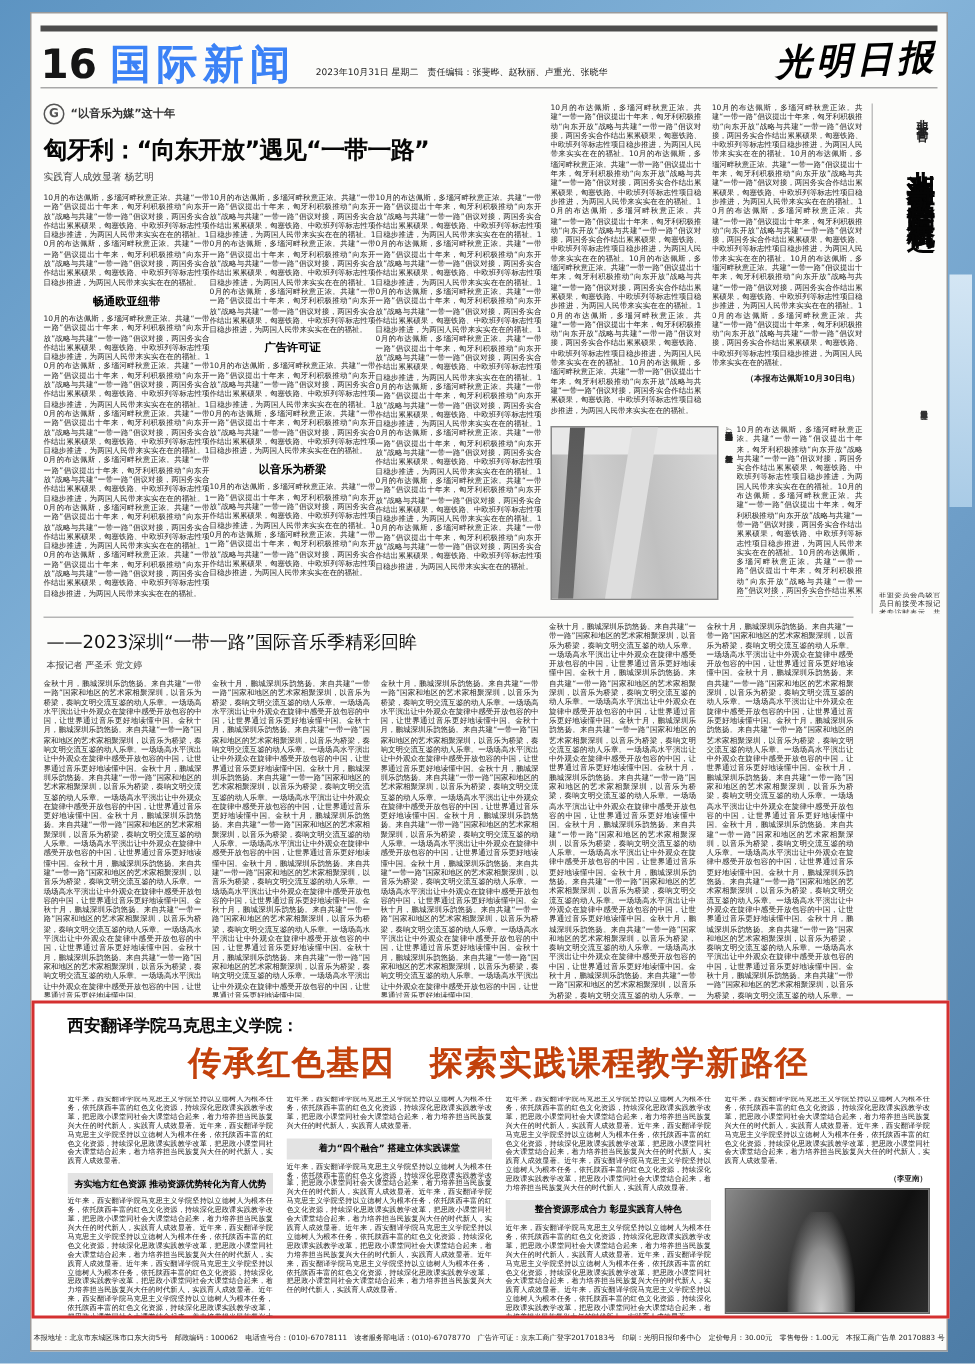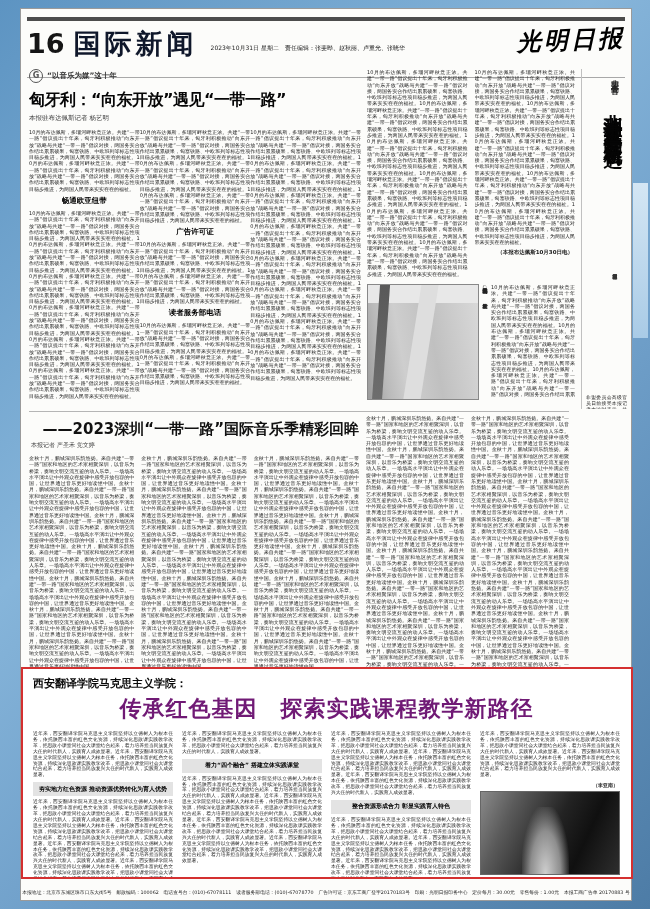--- a/index.html
+++ b/index.html
@@ -8,23 +8,23 @@
     background:linear-gradient(135deg,#5d94c2 0%,#86b5da 38%,#6f9fc9 62%,#4d7ca6 100%);
     font-family:"DejaVu Sans",sans-serif;color:#1a1a1a;
   }
   .frame-highlight{position:absolute;right:2px;top:183px;width:15px;height:155px;
     background:linear-gradient(#d4e6f4,#a9cbe6);}
   .page{position:absolute;left:20px;top:8px;width:612px;height:893px;
     background:#fcfcfa;border:1px solid #9a9a9a;box-sizing:border-box;}
   
   .masthead{position:absolute;left:6px;top:8px;width:598px;}
   .mast-rule{height:4px;background:#4c4c4c;}
-  .mast-row{display:flex;align-items:flex-end;margin-top:3px;padding-bottom:20px;border-bottom:1px solid #a8a8a8;}
+  .mast-row{display:flex;align-items:flex-end;margin-top:3px;padding-bottom:1px;border-bottom:1px solid #a8a8a8;}
   .pageno{font-size:27px;font-weight:bold;line-height:1;color:#151515;}
-  .section-title{font-size:27px;font-weight:bold;line-height:1;color:#0f172a;letter-spacing:4px;margin-left:9px;}
+  .section-title{font-size:27px;font-weight:bold;line-height:1;color:#3b82f6;letter-spacing:4px;margin-left:9px;}
   .dateline{font-size:6px;color:#222;margin-left:13px;margin-bottom:4px;}
   .logo{margin-left:auto;font-family:"DejaVu Serif",serif;font-style:italic;font-weight:bold;
     font-size:24px;letter-spacing:3px;color:#000;transform:rotate(-2deg);margin-bottom:1px;}
   
   .bodytext{font-size:5px;line-height:6.3px;color:#1c1c1c;text-align:justify;
     word-break:break-all;margin:0 0 4px 0;}
   .inhead{font-size:7.5px;font-weight:bold;text-align:center;margin:4px 0;color:#000;}
   .col{flex:1;overflow:hidden;}
   
   .lead{position:absolute;left:8px;top:60px;width:598px;height:340px;display:flex;gap:6px;}
@@ -56,29 +56,29 @@
   .strip-kicker{font-size:8px;font-weight:bold;color:#222;padding-top:4px;letter-spacing:2px;}
   .strip-head{font-size:19px;font-weight:900;color:#050505;letter-spacing:3px;padding-top:2px;}
   .strip-byline{font-size:4.8px;color:#333;padding-top:128px;}
   .strip-body{flex:1;overflow:hidden;margin-top:8px;}
   .strip-body .bodytext{font-size:4.8px;line-height:5.9px;}
   
   .music{position:absolute;left:8px;top:402px;width:540px;height:278px;display:flex;gap:7px;
     border-top:1px solid #b5b5b5;padding-top:3px;box-sizing:border-box;}
   .music-left{width:330px;flex:none;}
   .music-headline{font-size:21px;font-weight:900;color:#070707;white-space:nowrap;overflow:hidden;}
-  .music-subtitle{font-size:15px;font-weight:bold;color:#111;margin:5px 0 2px 2px;text-align:right;}
+  .music-subtitle{font-size:12px;font-weight:normal;color:#111;margin:5px 0 2px 2px;}
   .music-byline{font-size:6px;color:#444;margin:0 0 5px 2px;}
   .music-cols{display:flex;gap:7px;height:212px;overflow:hidden;}
   .music-right{flex:1;display:flex;gap:7px;overflow:hidden;}
   
   .promo{position:absolute;left:0px;top:658px;width:612px;height:212px;box-sizing:border-box;
-    border:2.5px solid #d43030;background:#fff;padding:7px 11px 6px 10px;}
+    border:2.5px solid #d43030;background:#fff;padding:7px 11px 6px 22px;}
   .promo-kicker{font-size:11px;font-weight:bold;color:#0a0a0a;}
-  .promo-headline{font-size:22px;font-weight:900;color:#701a75;text-align:center;
+  .promo-headline{font-size:22px;font-weight:900;color:#c2410c;text-align:center;
     letter-spacing:1px;margin:3px 0 7px 0;}
   .promo-cols{display:flex;gap:9px;height:146px;overflow:hidden;}
   .promo-cols .bodytext{font-size:4.8px;line-height:5.9px;}
   .promo-sub{background:#e3e3e3;font-size:6px;font-weight:bold;text-align:center;
     padding:2.5px 0;margin:3px 0;color:#000;}
   .promo-sign{font-size:5px;font-weight:bold;text-align:right;margin:1px 2px 2px 0;}
   .campus-photo{height:82px;margin-top:3px;position:relative;overflow:hidden;border:1px solid #666;
     background:linear-gradient(115deg,#8a8a8a 0%,#5a5a5a 22%,#232323 52%,#101010 72%,#2e2e2e 100%);}
   .campus-photo .glass{position:absolute;left:30%;top:18%;width:34%;height:82%;
     background:radial-gradient(ellipse at 50% 100%,#cfcfcf 0%,#8e8e8e 45%,rgba(0,0,0,0) 75%);}
@@ -103,32 +103,32 @@
     </div>
   </div>
 
   <div class="lead">
     <div class="lead-left">
       <div class="kicker">
         <span class="g-icon">G</span>
         <span>“以音乐为媒”这十年</span>
       </div>
       <div class="lead-headline">匈牙利：“向东开放”遇见“一带一路”</div>
-      <div class="lead-byline">本报驻布达佩斯记者 杨艺明</div>
+      <div class="lead-byline">实践育人成效显著 杨艺明</div>
       <div class="cols3">
         <div class="col">
           <p class="bodytext">10月的布达佩斯，多瑙河畔秋意正浓。共建“一带一路”倡议提出十年来，匈牙利积极推动“向东开放”战略与共建“一带一路”倡议对接，两国务实合作结出累累硕果，匈塞铁路、中欧班列等标志性项目稳步推进，为两国人民带来实实在在的福祉。10月的布达佩斯，多瑙河畔秋意正浓。共建“一带一路”倡议提出十年来，匈牙利积极推动“向东开放”战略与共建“一带一路”倡议对接，两国务实合作结出累累硕果，匈塞铁路、中欧班列等标志性项目稳步推进，为两国人民带来实实在在的福祉。</p>
           <div class="inhead">畅通欧亚纽带</div>
           <p class="bodytext">10月的布达佩斯，多瑙河畔秋意正浓。共建“一带一路”倡议提出十年来，匈牙利积极推动“向东开放”战略与共建“一带一路”倡议对接，两国务实合作结出累累硕果，匈塞铁路、中欧班列等标志性项目稳步推进，为两国人民带来实实在在的福祉。10月的布达佩斯，多瑙河畔秋意正浓。共建“一带一路”倡议提出十年来，匈牙利积极推动“向东开放”战略与共建“一带一路”倡议对接，两国务实合作结出累累硕果，匈塞铁路、中欧班列等标志性项目稳步推进，为两国人民带来实实在在的福祉。10月的布达佩斯，多瑙河畔秋意正浓。共建“一带一路”倡议提出十年来，匈牙利积极推动“向东开放”战略与共建“一带一路”倡议对接，两国务实合作结出累累硕果，匈塞铁路、中欧班列等标志性项目稳步推进，为两国人民带来实实在在的福祉。10月的布达佩斯，多瑙河畔秋意正浓。共建“一带一路”倡议提出十年来，匈牙利积极推动“向东开放”战略与共建“一带一路”倡议对接，两国务实合作结出累累硕果，匈塞铁路、中欧班列等标志性项目稳步推进，为两国人民带来实实在在的福祉。10月的布达佩斯，多瑙河畔秋意正浓。共建“一带一路”倡议提出十年来，匈牙利积极推动“向东开放”战略与共建“一带一路”倡议对接，两国务实合作结出累累硕果，匈塞铁路、中欧班列等标志性项目稳步推进，为两国人民带来实实在在的福祉。10月的布达佩斯，多瑙河畔秋意正浓。共建“一带一路”倡议提出十年来，匈牙利积极推动“向东开放”战略与共建“一带一路”倡议对接，两国务实合作结出累累硕果，匈塞铁路、中欧班列等标志性项目稳步推进，为两国人民带来实实在在的福祉。</p>
         </div>
         <div class="col">
           <p class="bodytext">10月的布达佩斯，多瑙河畔秋意正浓。共建“一带一路”倡议提出十年来，匈牙利积极推动“向东开放”战略与共建“一带一路”倡议对接，两国务实合作结出累累硕果，匈塞铁路、中欧班列等标志性项目稳步推进，为两国人民带来实实在在的福祉。10月的布达佩斯，多瑙河畔秋意正浓。共建“一带一路”倡议提出十年来，匈牙利积极推动“向东开放”战略与共建“一带一路”倡议对接，两国务实合作结出累累硕果，匈塞铁路、中欧班列等标志性项目稳步推进，为两国人民带来实实在在的福祉。10月的布达佩斯，多瑙河畔秋意正浓。共建“一带一路”倡议提出十年来，匈牙利积极推动“向东开放”战略与共建“一带一路”倡议对接，两国务实合作结出累累硕果，匈塞铁路、中欧班列等标志性项目稳步推进，为两国人民带来实实在在的福祉。</p>
           <div class="inhead">广告许可证</div>
           <p class="bodytext">10月的布达佩斯，多瑙河畔秋意正浓。共建“一带一路”倡议提出十年来，匈牙利积极推动“向东开放”战略与共建“一带一路”倡议对接，两国务实合作结出累累硕果，匈塞铁路、中欧班列等标志性项目稳步推进，为两国人民带来实实在在的福祉。10月的布达佩斯，多瑙河畔秋意正浓。共建“一带一路”倡议提出十年来，匈牙利积极推动“向东开放”战略与共建“一带一路”倡议对接，两国务实合作结出累累硕果，匈塞铁路、中欧班列等标志性项目稳步推进，为两国人民带来实实在在的福祉。</p>
-          <div class="inhead">读者服务部电话</div>
+          <div class="inhead">以音乐为桥梁</div>
           <p class="bodytext">10月的布达佩斯，多瑙河畔秋意正浓。共建“一带一路”倡议提出十年来，匈牙利积极推动“向东开放”战略与共建“一带一路”倡议对接，两国务实合作结出累累硕果，匈塞铁路、中欧班列等标志性项目稳步推进，为两国人民带来实实在在的福祉。10月的布达佩斯，多瑙河畔秋意正浓。共建“一带一路”倡议提出十年来，匈牙利积极推动“向东开放”战略与共建“一带一路”倡议对接，两国务实合作结出累累硕果，匈塞铁路、中欧班列等标志性项目稳步推进，为两国人民带来实实在在的福祉。</p>
         </div>
         <div class="col">
           <p class="bodytext">10月的布达佩斯，多瑙河畔秋意正浓。共建“一带一路”倡议提出十年来，匈牙利积极推动“向东开放”战略与共建“一带一路”倡议对接，两国务实合作结出累累硕果，匈塞铁路、中欧班列等标志性项目稳步推进，为两国人民带来实实在在的福祉。10月的布达佩斯，多瑙河畔秋意正浓。共建“一带一路”倡议提出十年来，匈牙利积极推动“向东开放”战略与共建“一带一路”倡议对接，两国务实合作结出累累硕果，匈塞铁路、中欧班列等标志性项目稳步推进，为两国人民带来实实在在的福祉。10月的布达佩斯，多瑙河畔秋意正浓。共建“一带一路”倡议提出十年来，匈牙利积极推动“向东开放”战略与共建“一带一路”倡议对接，两国务实合作结出累累硕果，匈塞铁路、中欧班列等标志性项目稳步推进，为两国人民带来实实在在的福祉。10月的布达佩斯，多瑙河畔秋意正浓。共建“一带一路”倡议提出十年来，匈牙利积极推动“向东开放”战略与共建“一带一路”倡议对接，两国务实合作结出累累硕果，匈塞铁路、中欧班列等标志性项目稳步推进，为两国人民带来实实在在的福祉。10月的布达佩斯，多瑙河畔秋意正浓。共建“一带一路”倡议提出十年来，匈牙利积极推动“向东开放”战略与共建“一带一路”倡议对接，两国务实合作结出累累硕果，匈塞铁路、中欧班列等标志性项目稳步推进，为两国人民带来实实在在的福祉。10月的布达佩斯，多瑙河畔秋意正浓。共建“一带一路”倡议提出十年来，匈牙利积极推动“向东开放”战略与共建“一带一路”倡议对接，两国务实合作结出累累硕果，匈塞铁路、中欧班列等标志性项目稳步推进，为两国人民带来实实在在的福祉。10月的布达佩斯，多瑙河畔秋意正浓。共建“一带一路”倡议提出十年来，匈牙利积极推动“向东开放”战略与共建“一带一路”倡议对接，两国务实合作结出累累硕果，匈塞铁路、中欧班列等标志性项目稳步推进，为两国人民带来实实在在的福祉。10月的布达佩斯，多瑙河畔秋意正浓。共建“一带一路”倡议提出十年来，匈牙利积极推动“向东开放”战略与共建“一带一路”倡议对接，两国务实合作结出累累硕果，匈塞铁路、中欧班列等标志性项目稳步推进，为两国人民带来实实在在的福祉。</p>
         </div>
       </div>
     </div>
     <div class="lead-right">
       <div class="cols2">
         <div class="col">

